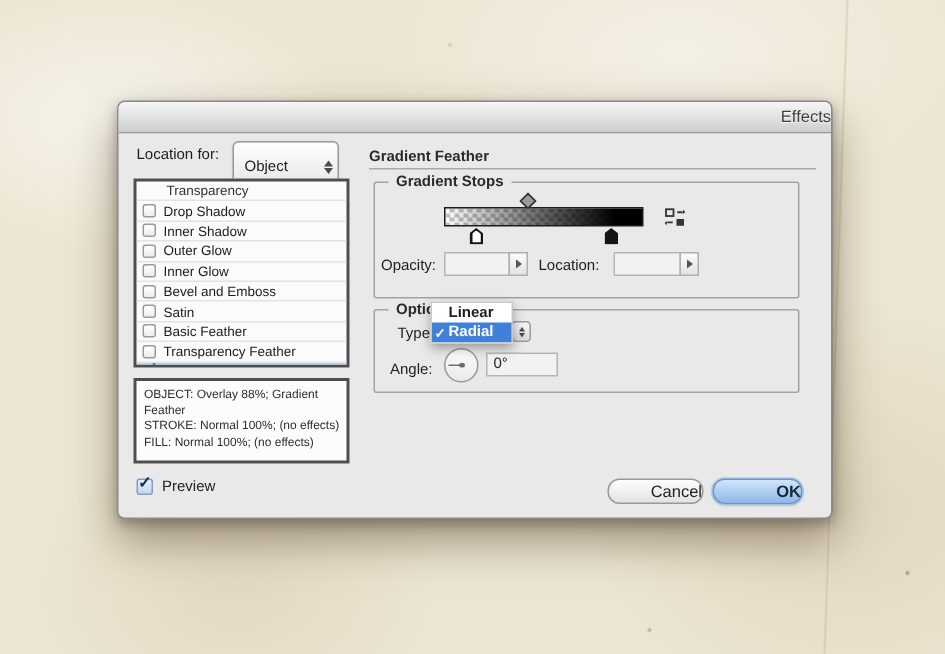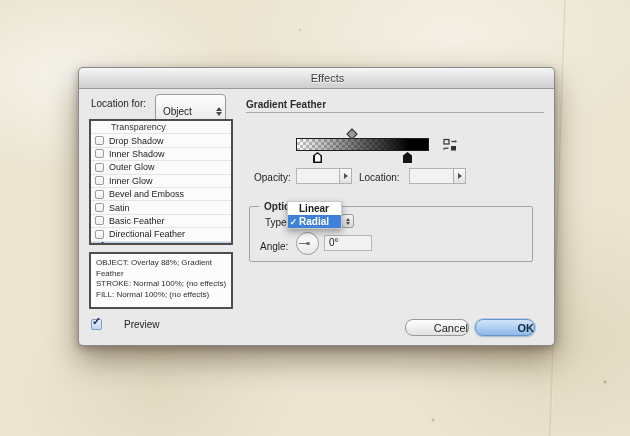--- a/index.html
+++ b/index.html
@@ -25,21 +25,21 @@
     position:absolute;left:78px;top:67px;width:475px;height:277px;
     background:#e9e9e9;border:1px solid rgba(60,60,60,0.55);
     border-radius:5px;
     box-shadow:0 14px 30px rgba(85,70,45,0.55), 0 3px 8px rgba(0,0,0,0.3);
     font-size:10px;color:#222;
   }
   .titlebar{
     position:absolute;left:0;top:0;right:0;height:20px;
     background:linear-gradient(#f6f6f6,#cecece);
     border-bottom:1px solid #9a9a9a;border-radius:5px 5px 0 0;
-    text-align:center;line-height:20px;padding-left:22px;
+    text-align:right;line-height:20px;padding-left:22px;
   }
   .title{font-size:11px;color:#3e3e3e;text-shadow:0 1px 0 rgba(255,255,255,0.8);}
   .lbl{position:absolute;color:#1e1e1e;}
   
   .popup{
     position:absolute;display:flex;align-items:center;justify-content:space-between;
     background:linear-gradient(#ffffff,#e4e4e4);
     border:1px solid #999;border-radius:4px;box-shadow:0 1px 1px rgba(0,0,0,0.15);
     padding:0 3px 0 7px;box-sizing:border-box;
   }
@@ -61,21 +61,21 @@
   .cb.checked::after{
     content:"\2713";position:absolute;left:0px;top:-5px;font-size:11px;font-weight:bold;color:#20304a;
   }
   
   .infobox{
     position:absolute;left:10px;top:184px;width:144px;height:57px;
     background:#fcfcfc;border:2px solid #4e4e4e;box-sizing:border-box;
     font-size:8px;line-height:10.5px;color:#2d2d2d;padding:4px 3px 0 5px;overflow:hidden;
   }
   
-  .preview-row{position:absolute;left:12px;top:251px;display:flex;align-items:center;gap:16px;}
+  .preview-row{position:absolute;left:12px;top:251px;display:flex;align-items:center;}
   .preview-row .cb{width:11px;height:11px;background:linear-gradient(#e3eefc,#c2d8f4);border-color:#7e9dc7;}
   .preview-row span.txt{font-size:10px;margin-left:1px;}
   
   .panel-title{position:absolute;left:167px;top:31px;font-weight:bold;color:#2b2b2b;}
   .panel-rule{position:absolute;left:167px;top:44px;width:298px;height:1px;background:#a9a9a9;}
   .fieldset{position:absolute;border:1px solid #a3a3a3;border-radius:2px;box-sizing:border-box;}
   .fieldset .legend{
     position:absolute;left:9px;top:-6px;background:#e9e9e9;padding:0 5px;
     font-weight:bold;color:#2b2b2b;white-space:nowrap;
   }
@@ -175,21 +175,21 @@
     <div class="listrow">
       <span class="cb"></span>
       <span>Satin</span>
     </div>
     <div class="listrow">
       <span class="cb"></span>
       <span>Basic Feather</span>
     </div>
     <div class="listrow">
       <span class="cb"></span>
-      <span>Directional Feather</span>
+      <span>Transparency Feather</span>
     </div>
     <div class="listrow sel">
       <span class="cb checked"></span>
       <span>Gradient Feather</span>
     </div>
   </div>
 
   <div class="infobox">
     <div>OBJECT: Overlay 88%; Gradient Feather</div>
     <div>STROKE: Normal 100%; (no effects)</div>
@@ -197,20 +197,23 @@
   </div>
 
   <div class="preview-row">
     <span class="cb checked"></span>
     <span class="txt">Preview</span>
   </div>
 
   <div class="panel-title">Gradient Feather</div>
   <div class="panel-rule"></div>
 
+  <div class="fieldset gs">
+    <span class="legend">Gradient Stops</span>
+  </div>
   <div class="gradient-bar"></div>
   <div class="diamond"></div>
   <div class="gstop white s1"></div>
   <div class="gstop s2"></div>
   <svg class="rev-icon" viewBox="0 0 14 14">
     <rect x="1" y="1.5" width="5" height="4.5" fill="none" stroke="#333" stroke-width="1.2"></rect>
     <rect x="8" y="8" width="5" height="4.5" fill="#333"></rect>
     <path d="M8.5 3.5 h3.5" stroke="#333" stroke-width="1.2" fill="none"></path>
     <path d="M12.5 1.8 l1.4 1.7 -1.9 1.2 z" fill="#333"></path>
     <path d="M2 10.2 h3.5" stroke="#333" stroke-width="1.2" fill="none"></path>

